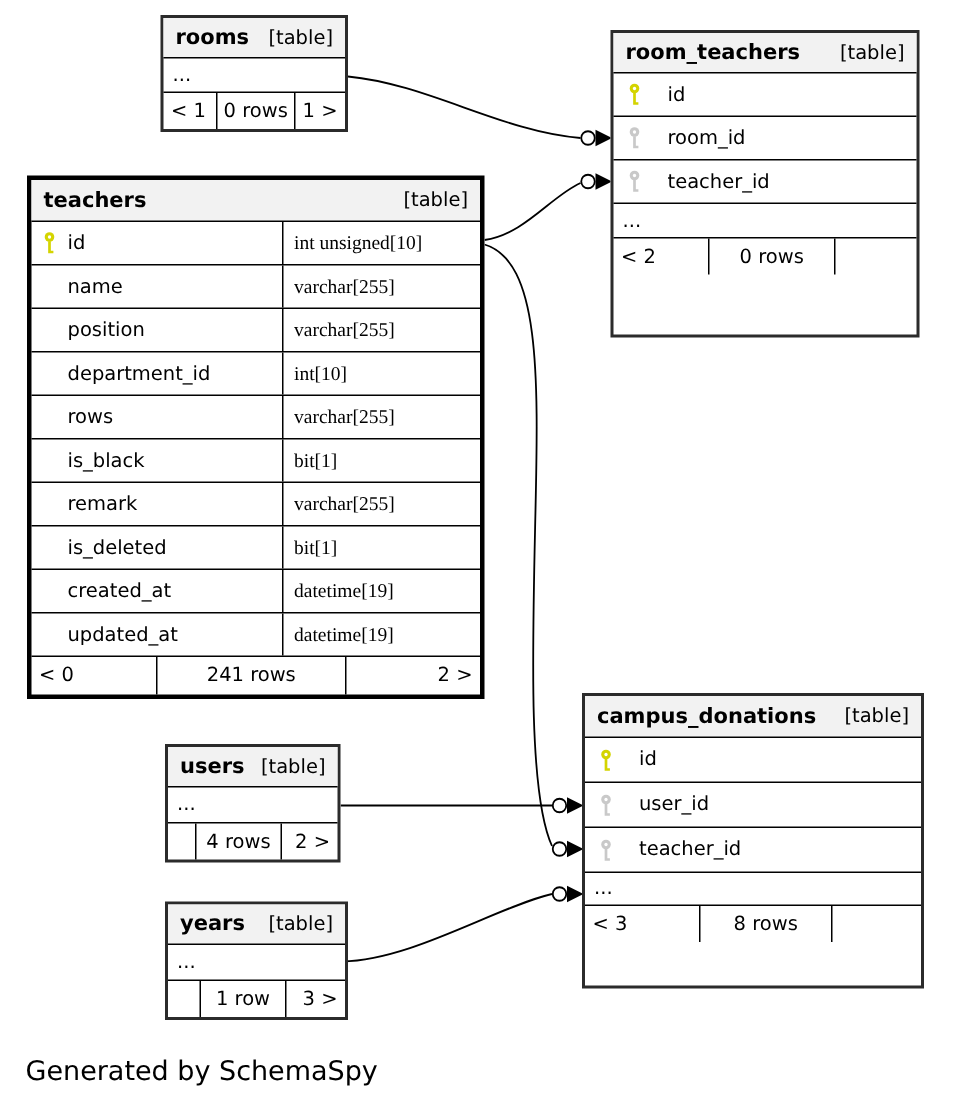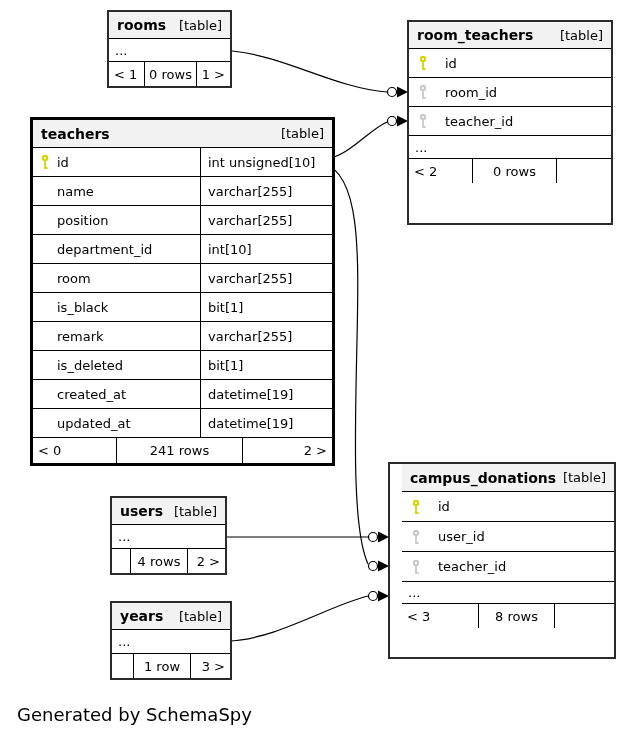--- a/index.html
+++ b/index.html
@@ -17,21 +17,21 @@
   .hdr{
     background:#f2f2f2;display:flex;justify-content:space-between;
     align-items:center;padding:0 8px;flex:0 0 auto;
   }
   .ttl{font-weight:bold;font-size:14px;white-space:nowrap;}
   .tag{font-size:13px;white-space:nowrap;}
   .crow{display:flex;align-items:center;font-size:13px;flex:0 0 auto;}
   .kslot{display:flex;align-items:center;justify-content:flex-start;
          padding-left:9px;box-sizing:border-box;flex:0 0 auto;}
   .cname{white-space:nowrap;}
-  .ctype{white-space:nowrap;padding-left:7px;}
+  .ctype{white-space:nowrap;padding-left:7px;font-family:Liberation Serif, serif;}
   .cleft{display:flex;align-items:center;height:100%;box-sizing:border-box;
          border-right:1px solid #000;flex:0 0 auto;}
   .ellipsis{display:flex;align-items:center;padding-left:6px;
             font-size:13px;flex:0 0 auto;}
   .ftr{display:flex;align-items:stretch;font-size:13px;flex:0 0 auto;}
   .ft{display:flex;align-items:center;box-sizing:border-box;}
   .ft.l{padding-left:5px;justify-content:flex-start;border-right:1px solid #000;}
   .ft.c{flex:1;justify-content:center;border-right:1px solid #000;}
   .ft.r{justify-content:flex-end;padding-right:5px;}
   svg.key{flex:0 0 auto;}
@@ -48,21 +48,21 @@
 
   .tbl-room_teachers{left:407px;top:20px;width:206px;height:205px;}
   .tbl-room_teachers .hdr{height:26px;}
   .tbl-room_teachers .crow{height:28px;}
   .tbl-room_teachers .kslot{width:36px;}
   .tbl-room_teachers .ellipsis{height:22px;}
   .tbl-room_teachers .ftr{height:24px;}
   .tbl-room_teachers .ft.l{width:64px;}
   .tbl-room_teachers .ft.r{width:54px;}
 
-  .tbl-teachers{left:18px;top:117px;width:305px;height:349px;border:3px solid #000;margin-left:12px;}
+  .tbl-teachers{left:18px;top:117px;width:305px;height:349px;border:3px solid #000;}
   .tbl-teachers .hdr{height:27px;}
   .tbl-teachers .crow{height:28px;}
   .tbl-teachers .kslot{width:24px;padding-left:7px;}
   .tbl-teachers .cleft{width:168px;}
   .tbl-teachers .ftr{height:25px;}
   .tbl-teachers .ft.l{width:84px;}
   .tbl-teachers .ft.r{width:89px;}
 
   .tbl-users{left:110px;top:496px;width:117px;height:79px;}
   .tbl-users .hdr{height:26px;}
@@ -71,21 +71,21 @@
   .tbl-users .ft.l{width:19px;}
   .tbl-users .ft.r{width:37px;}
 
   .tbl-years{left:110px;top:601px;width:122px;height:79px;}
   .tbl-years .hdr{height:26px;}
   .tbl-years .ellipsis{height:23px;}
   .tbl-years .ftr{height:24px;}
   .tbl-years .ft.l{width:22px;}
   .tbl-years .ft.r{width:39px;}
 
-  .tbl-campus_donations{left:388px;top:462px;width:228px;height:197px;padding-left:12px;}
+  .tbl-campus_donations{left:388px;top:462px;width:228px;height:197px;}
   .tbl-campus_donations .hdr{height:27px;}
   .tbl-campus_donations .crow{height:29px;}
   .tbl-campus_donations .kslot{width:36px;}
   .tbl-campus_donations .ellipsis{height:21px;}
   .tbl-campus_donations .ftr{height:24px;}
   .tbl-campus_donations .ft.l{width:77px;}
   .tbl-campus_donations .ft.r{width:59px;}
 
   .note{position:absolute;left:17px;top:704px;font-size:18px;z-index:1;}
 </style>
@@ -207,21 +207,21 @@
     <div class="crow">
       <span class="cleft">
           <span class="kslot"></span>
         <span class="cname">department_id</span>
         </span>
       <span class="ctype">int[10]</span>
     </div>
     <div class="crow">
       <span class="cleft">
           <span class="kslot"></span>
-        <span class="cname">room</span>
+        <span class="cname">rows</span>
         </span>
       <span class="ctype">varchar[255]</span>
     </div>
     <div class="crow">
       <span class="cleft">
           <span class="kslot"></span>
         <span class="cname">is_black</span>
         </span>
       <span class="ctype">bit[1]</span>
     </div>

